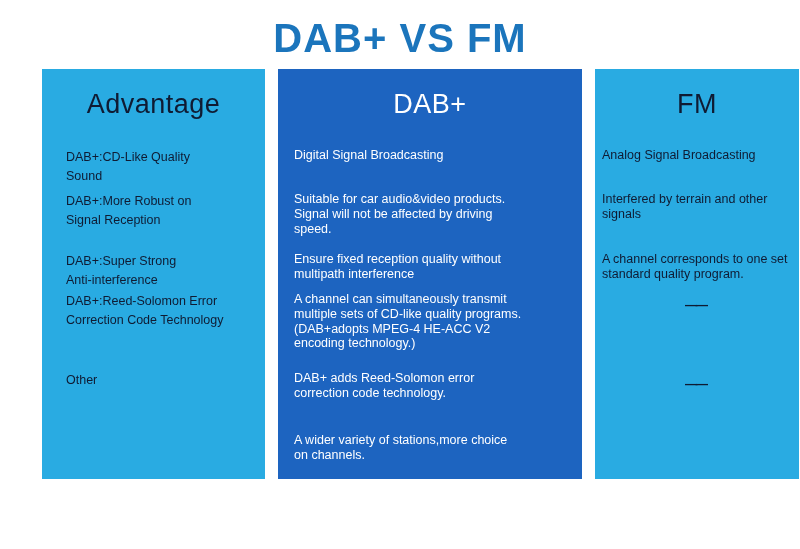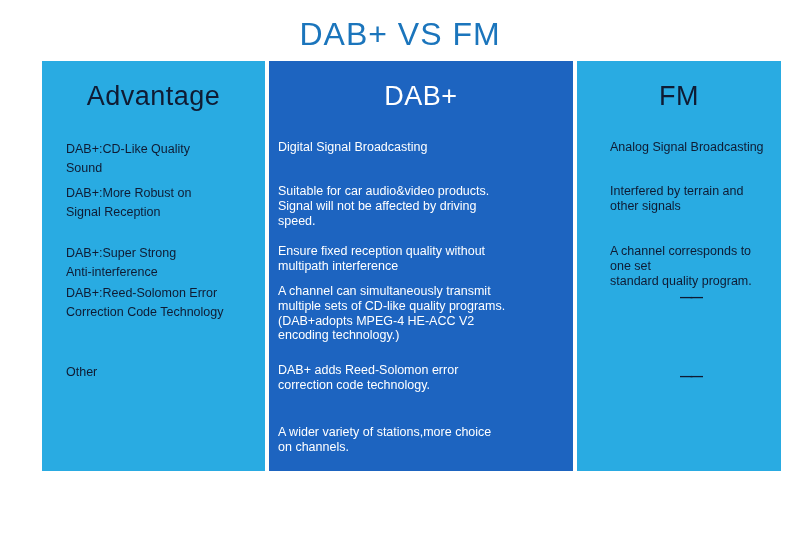--- a/index.html
+++ b/index.html
@@ -5,28 +5,28 @@
   * { margin: 0; padding: 0; box-sizing: border-box; }
   html, body {
     width: 800px; height: 549px;
     background: var(--page-bg, #ffffff);
     font-family: "Liberation Sans", sans-serif;
     overflow: hidden;
   }
   .title {
     margin-top: 16px;
     text-align: center;
-    font-size: 32px;
-    font-weight: 400;
+    font-size: 40px;
+    font-weight: 700;
     letter-spacing: 1px;
     color: var(--title-text, #1B75BC);
   }
   .table {
     display: flex;
-    gap: 4px;
+    gap: 13px;
     margin: 8px 0 0 42px;
   }
   .col {
     height: 410px;
     display: grid;
     grid-template-rows: 76px 44px 60px 40px 79px 62px 49px;
   }
   .col.light { background: var(--light-column-bg, #29ABE2); color: var(--dark-text, #0F1B33); }
   .col.dark  { background: var(--dark-column-bg, #1D64C0);  color: var(--light-text, #ffffff); }
   .col-advantage { width: 223px; }
@@ -39,22 +39,22 @@
     padding-bottom: 6px;
     font-size: 27px;
     letter-spacing: 0.5px;
   }
   .cell {
     font-size: 12.5px;
     white-space: pre-line;
     padding: 3px 10px 0 16px;
   }
   .col-advantage .cell { line-height: 1.5; padding-left: 24px; }
-  .col-dab .cell { line-height: 1.18; padding-left: 9px; }
-  .col-fm  .cell { line-height: 1.18; padding-left: 24px; margin-left: 9px; }
+  .col-dab .cell { line-height: 1.18; padding-left: 16px; }
+  .col-fm  .cell { line-height: 1.18; padding-left: 7px; }
   .cell.dash {
     text-align: center;
     padding-top: 9px;
     font-weight: bold;
     letter-spacing: -2px;
   }
 </style>
 </head>
 <body>
 

